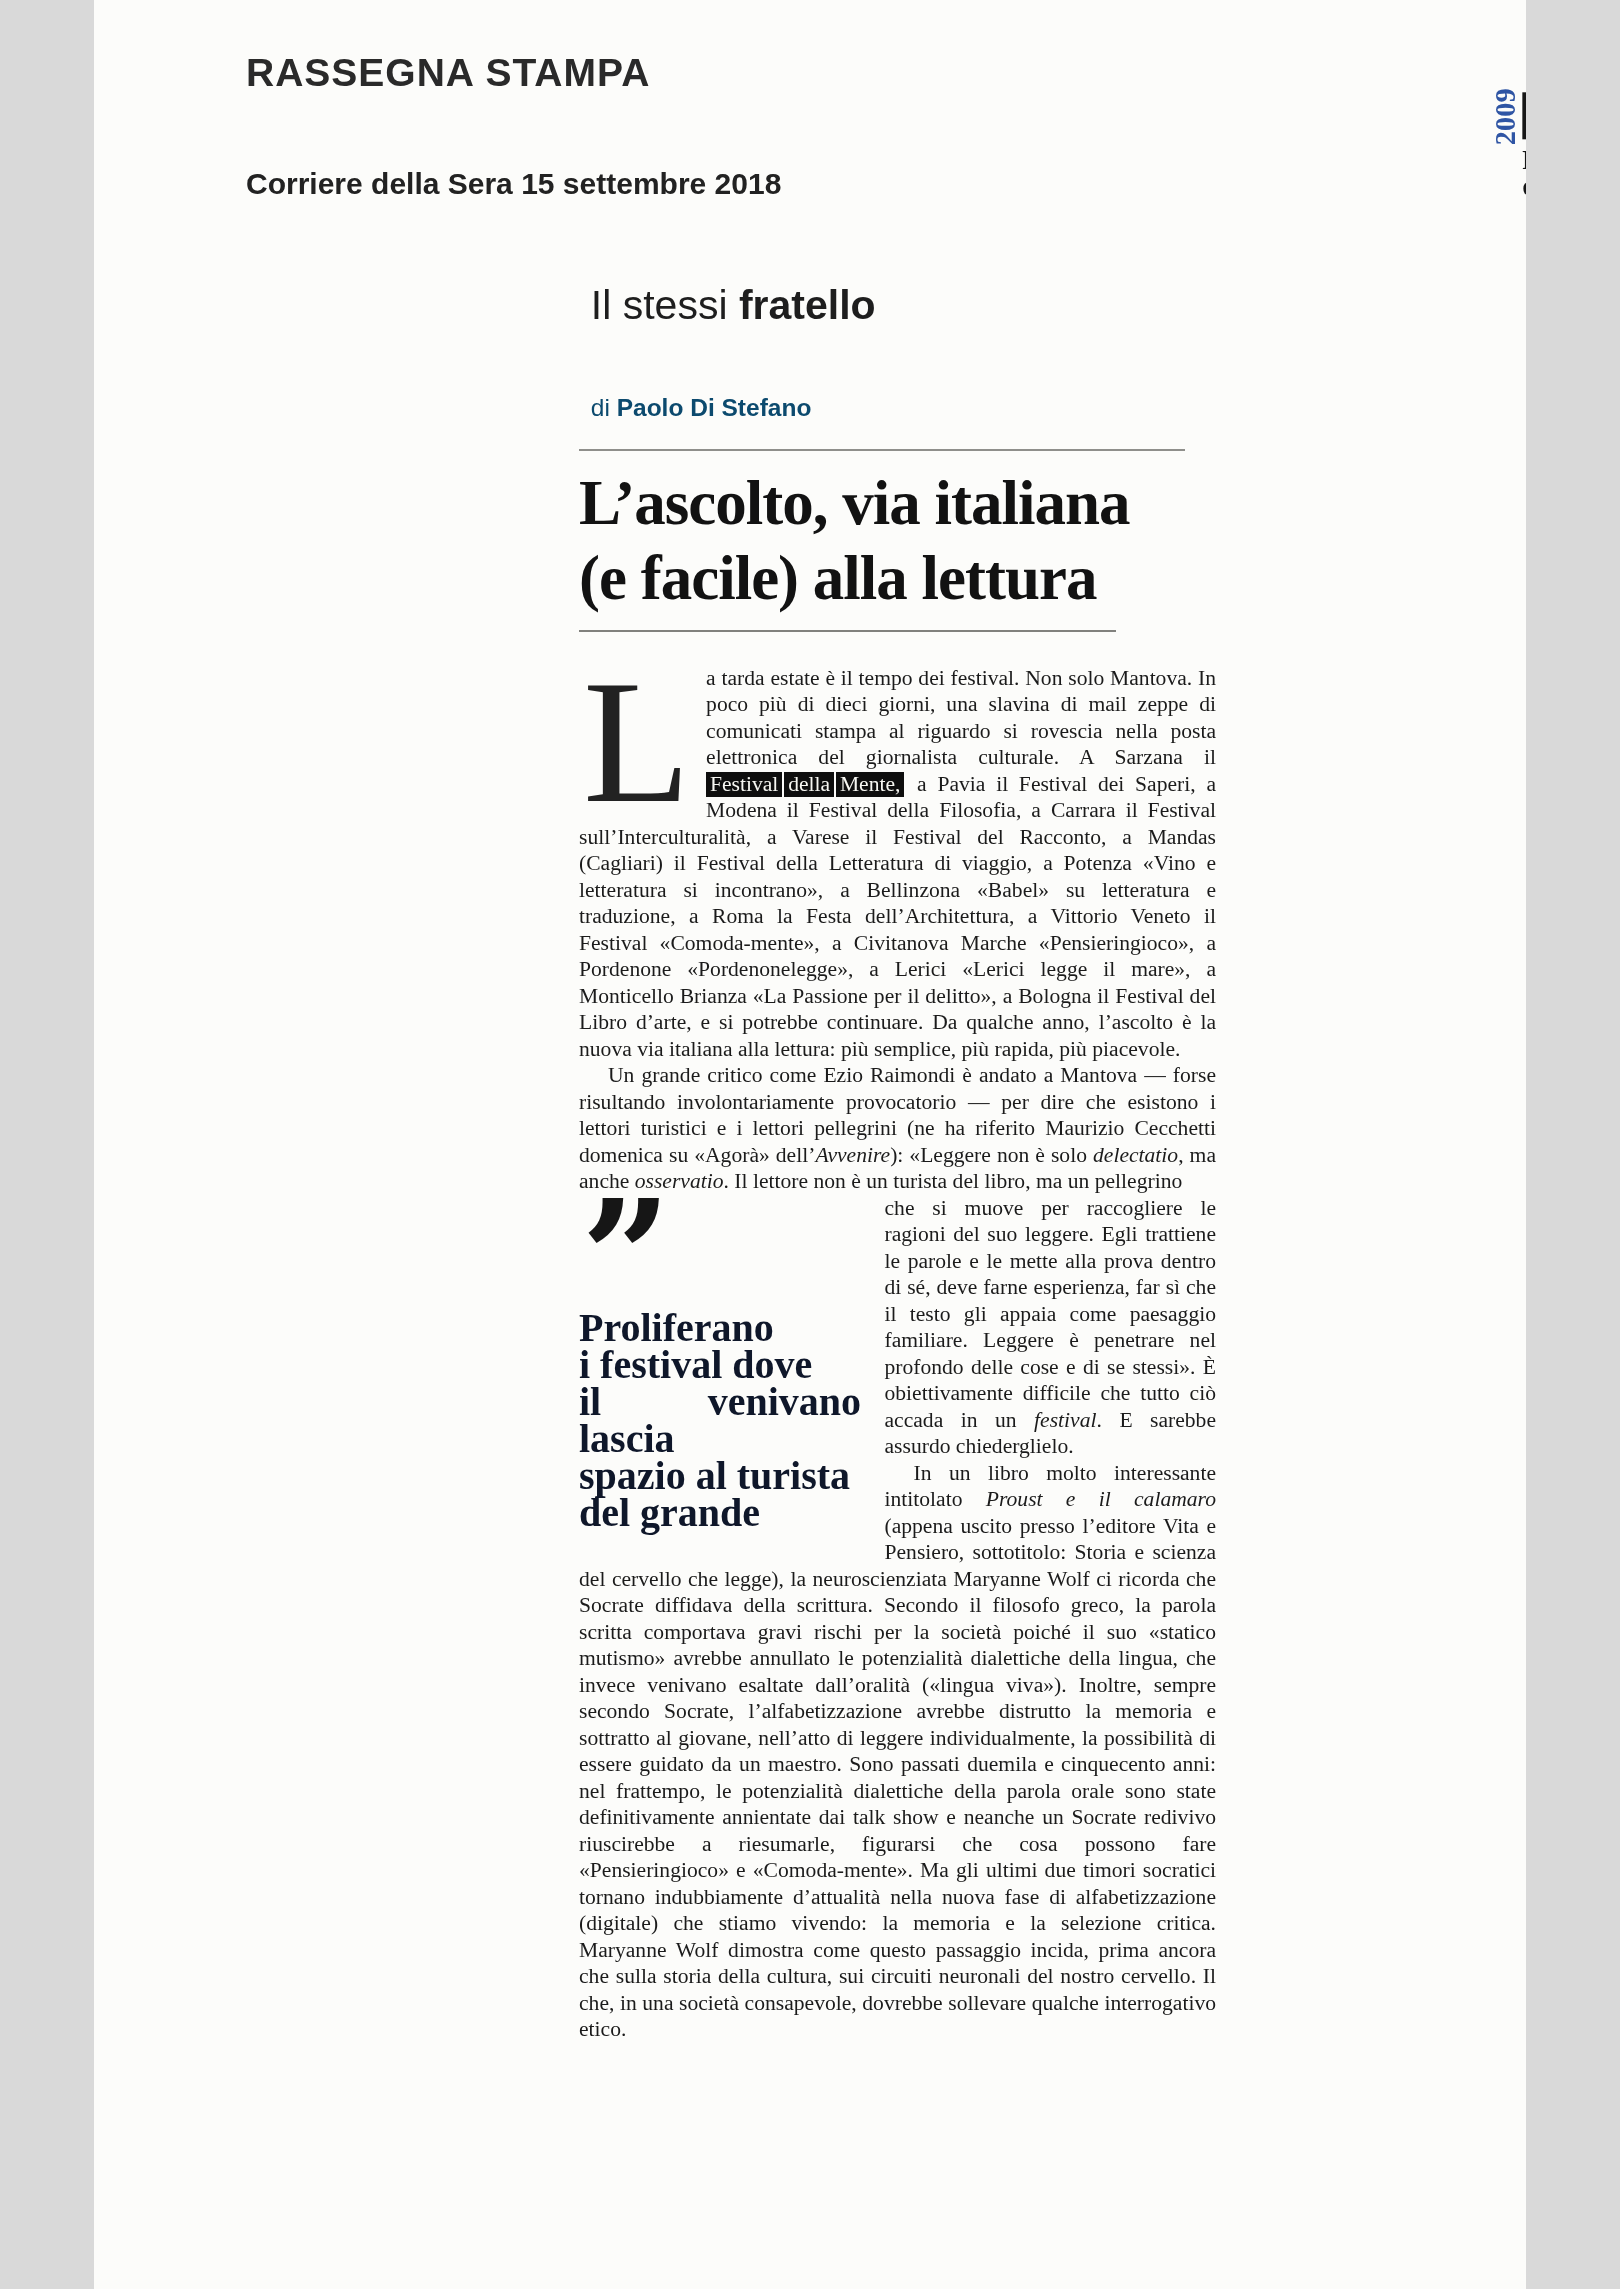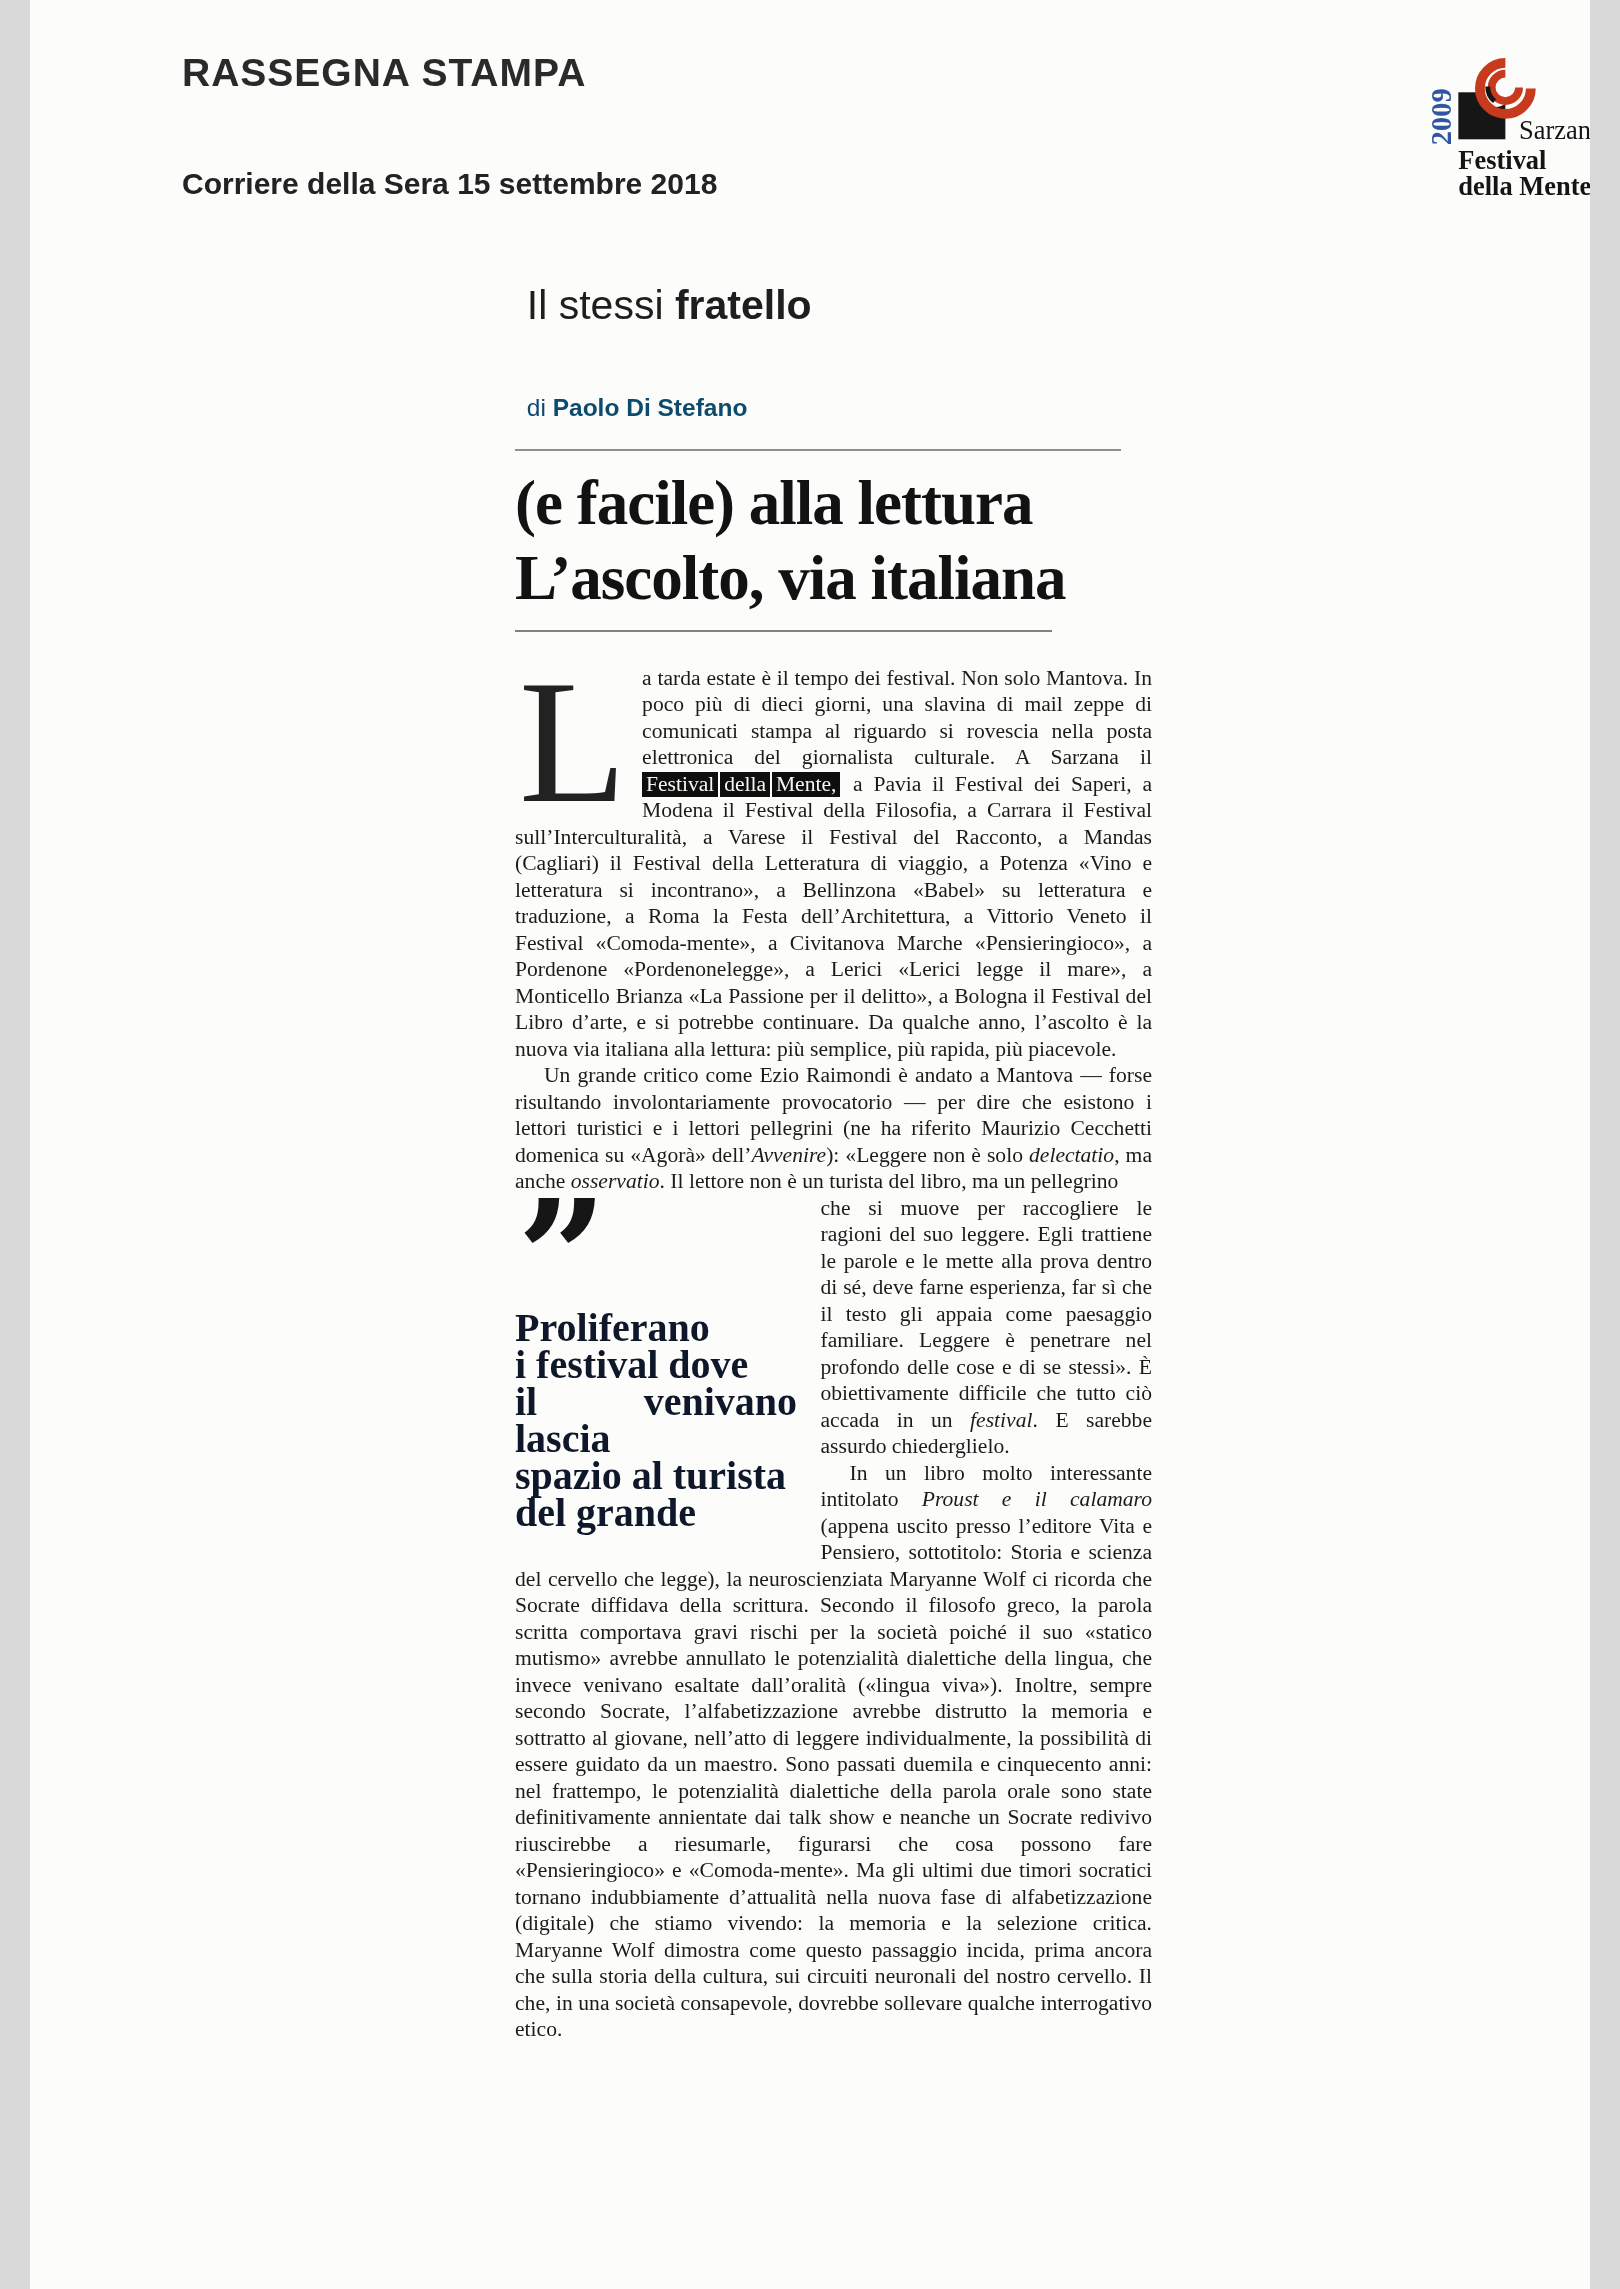--- a/index.html
+++ b/index.html
@@ -1,17 +1,17 @@
 <!DOCTYPE html>
 <html lang="it"><head>
 <meta charset="utf-8">
 <style>
   html,body { margin:0; padding:0; background:#d9d9d9; }
   .page {
-    position:relative; width:1560px; height:2290px; margin:0 auto;
+    position:relative; width:1432px; height:2290px; margin:0 auto;
     background:#fcfcfa; overflow:hidden; color:#1b1b1b;
     font-family:"Liberation Serif", serif;
   }
   
   .hdr-title {
     position:absolute; left:152px; top:51px;
     font-family:"Liberation Sans", sans-serif; font-weight:bold;
     font-size:39px; letter-spacing:1px; color:#2a2a2a;
   }
   .hdr-source {
@@ -81,22 +81,22 @@
 
   <div class="article">
 
     <div class="kicker"><span>Il stessi </span><span class="k-bold">fratello</span></div>
 
     <div class="byline"><span>di </span><span class="b-bold">Paolo Di Stefano</span></div>
 
     <div class="rule rule-top"></div>
 
     <div class="headline">
+      <div>L’ascolto, via italiana</div>
       <div>(e facile) alla lettura</div>
-      <div>L’ascolto, via italiana</div>
     </div>
 
     <div class="rule rule-bottom"></div>
 
     <div class="body-text">
 
       <p><span class="dropcap">L</span><span>a tarda estate è il tempo dei festival. Non solo Mantova. In poco più di dieci giorni, una slavina di mail zeppe di comunicati stampa al riguardo si rovescia nella posta elettronica del giornalista culturale. A Sarzana il </span><span class="hl">Festival</span><span class="hl">della</span><span class="hl">Mente,</span><span> a Pavia il Festival dei Saperi, a Modena il Festival della Filosofia, a Carrara il Festival sull’Interculturalità, a Varese il Festival del Racconto, a Mandas (Cagliari) il Festival della Letteratura di viaggio, a Potenza «Vino e letteratura si incontrano», a Bellinzona «Babel» su letteratura e traduzione, a Roma la Festa dell’Architettura, a Vittorio Veneto il Festival «Comoda-mente», a Civitanova Marche «Pensieringioco», a Pordenone «Pordenonelegge», a Lerici «Lerici legge il mare», a Monticello Brianza «La Passione per il delitto», a Bologna il Festival del Libro d’arte, e si potrebbe continuare. Da qualche anno, l’ascolto è la nuova via italiana alla lettura: più semplice, più rapida, più piacevole.</span></p>
 
       <p class="indent"><span>Un grande critico come Ezio Raimondi è andato a Mantova — forse risultando involontariamente provocatorio — per dire che esistono i lettori turistici e i lettori pellegrini (ne ha riferito Maurizio Cecchetti domenica su «Agorà» dell’</span><i>Avvenire</i><span>): «Leggere non è solo </span><i>delectatio</i><span>, ma anche </span><i>osservatio</i><span>. Il lettore non è un turista del libro, ma un pellegrino </span></p><aside class="pullquote">
           <div class="pq-glyph">”</div>

